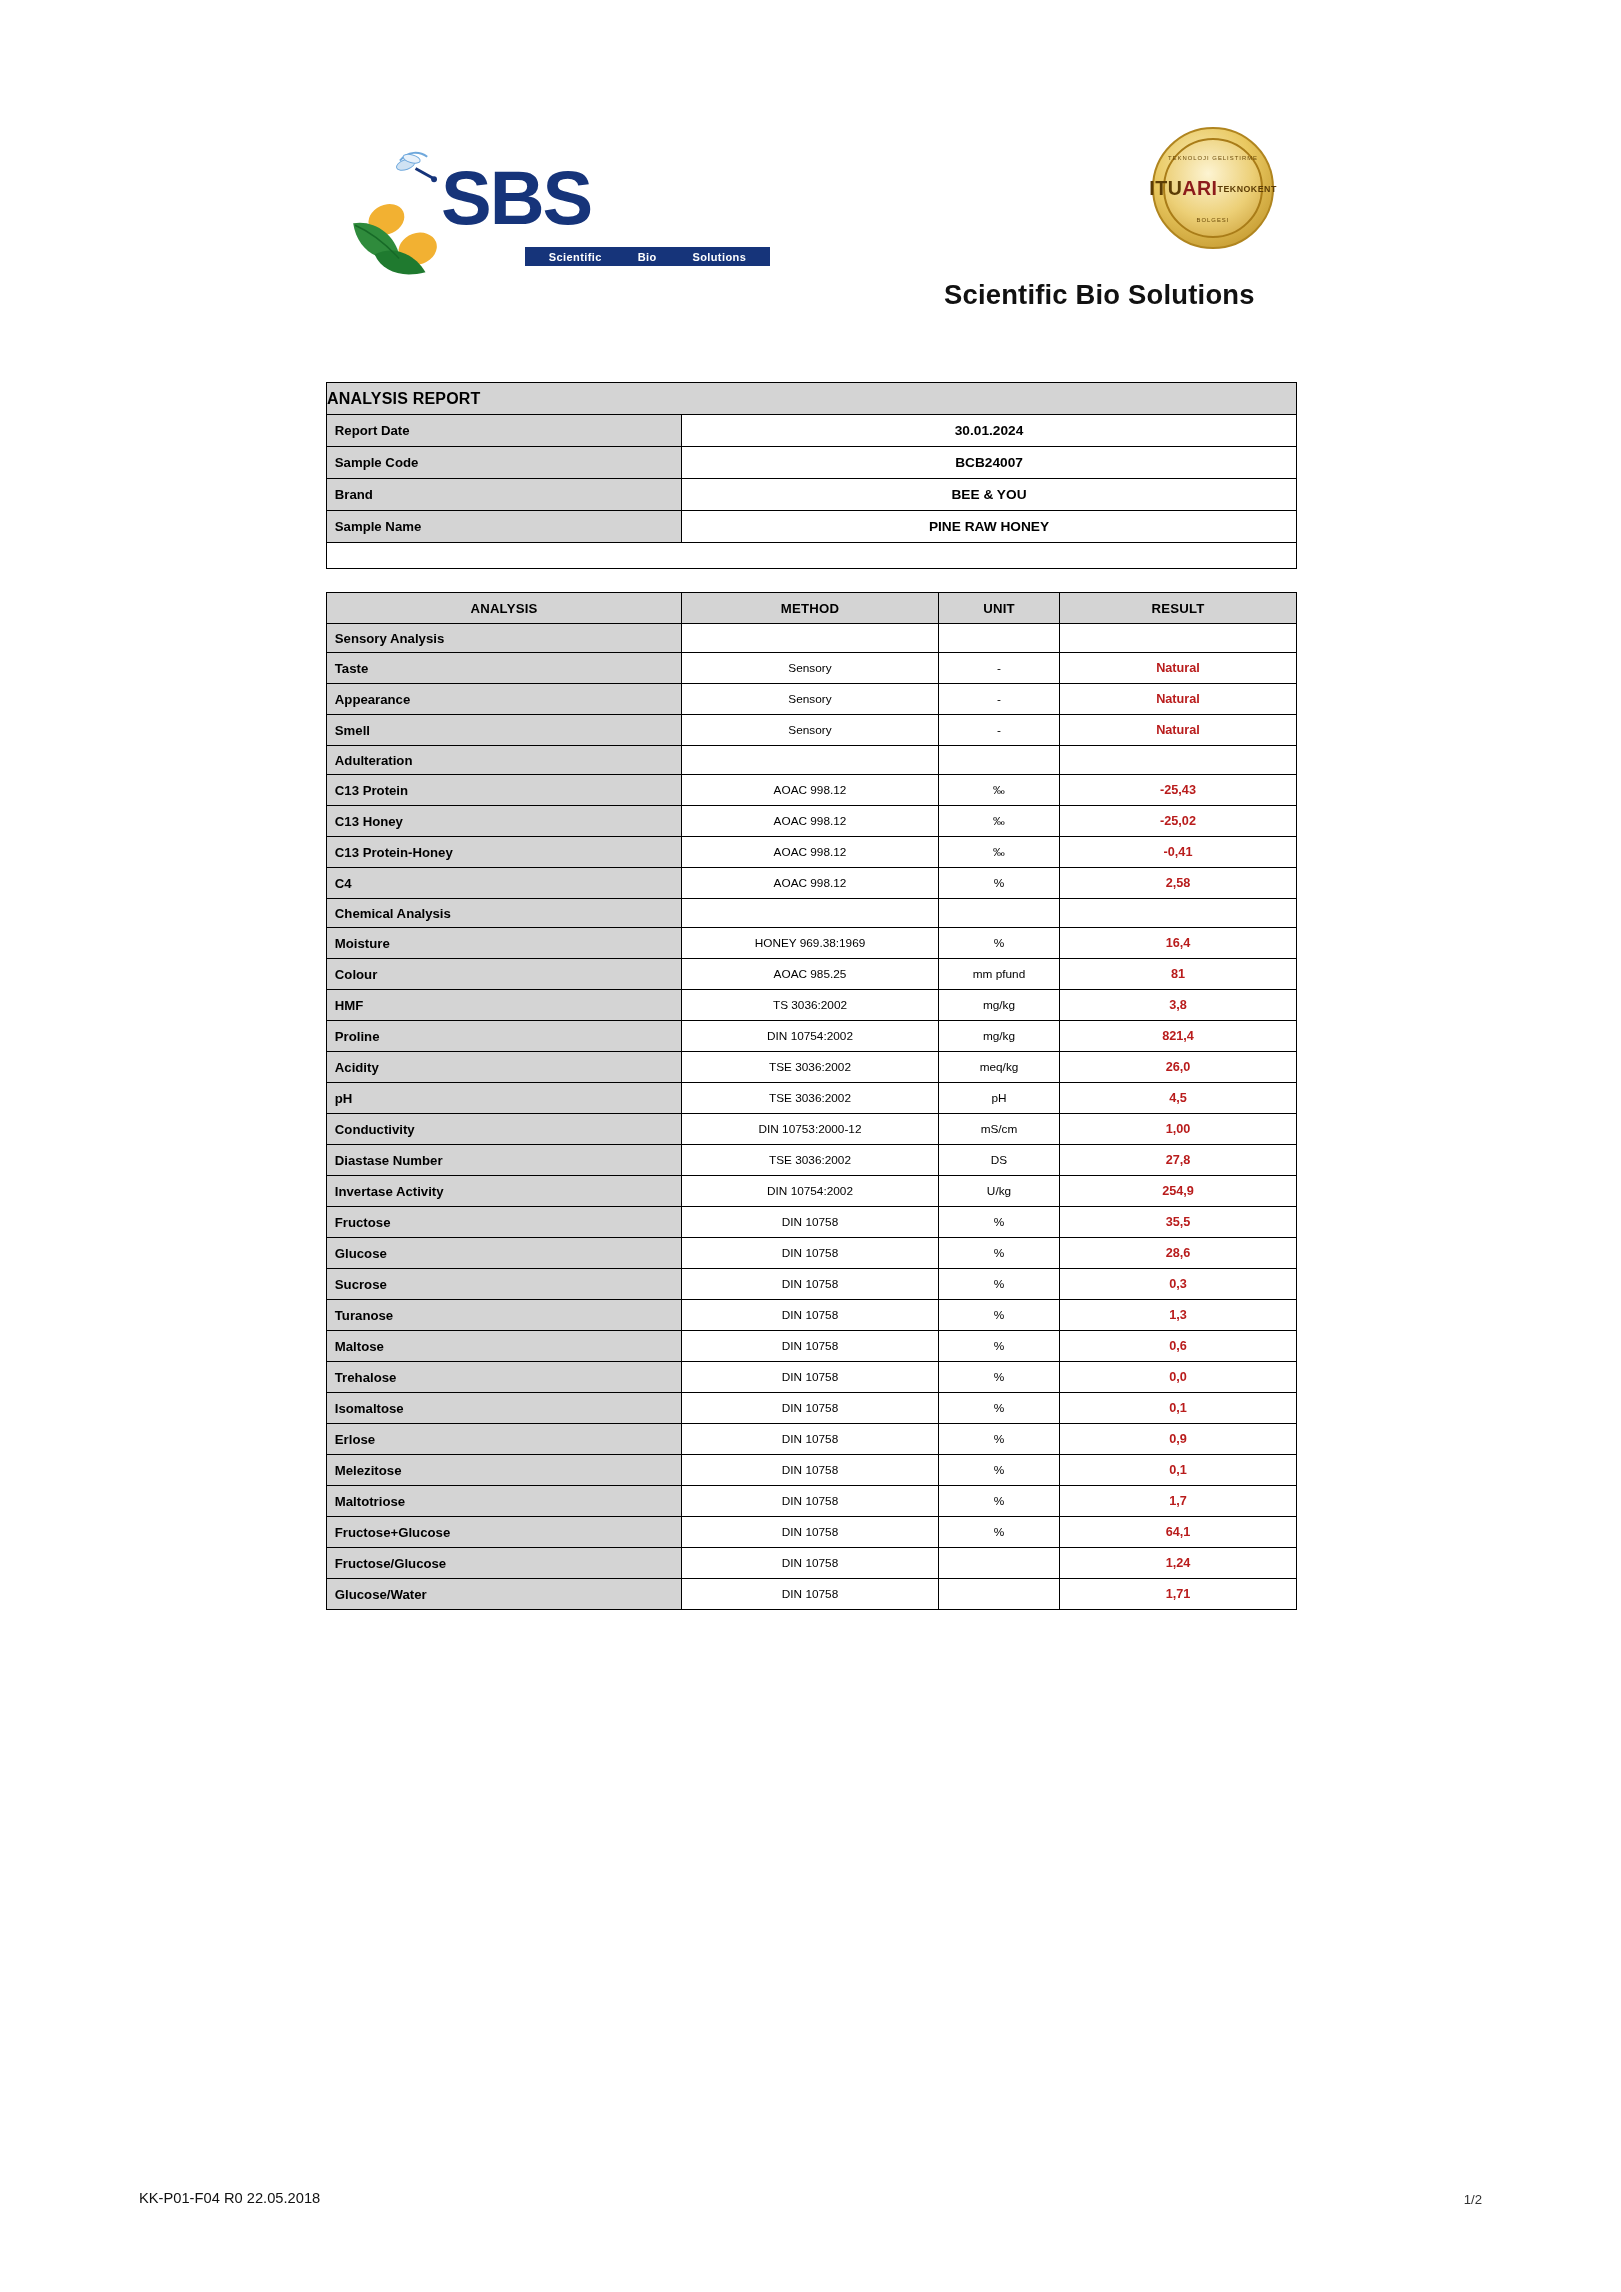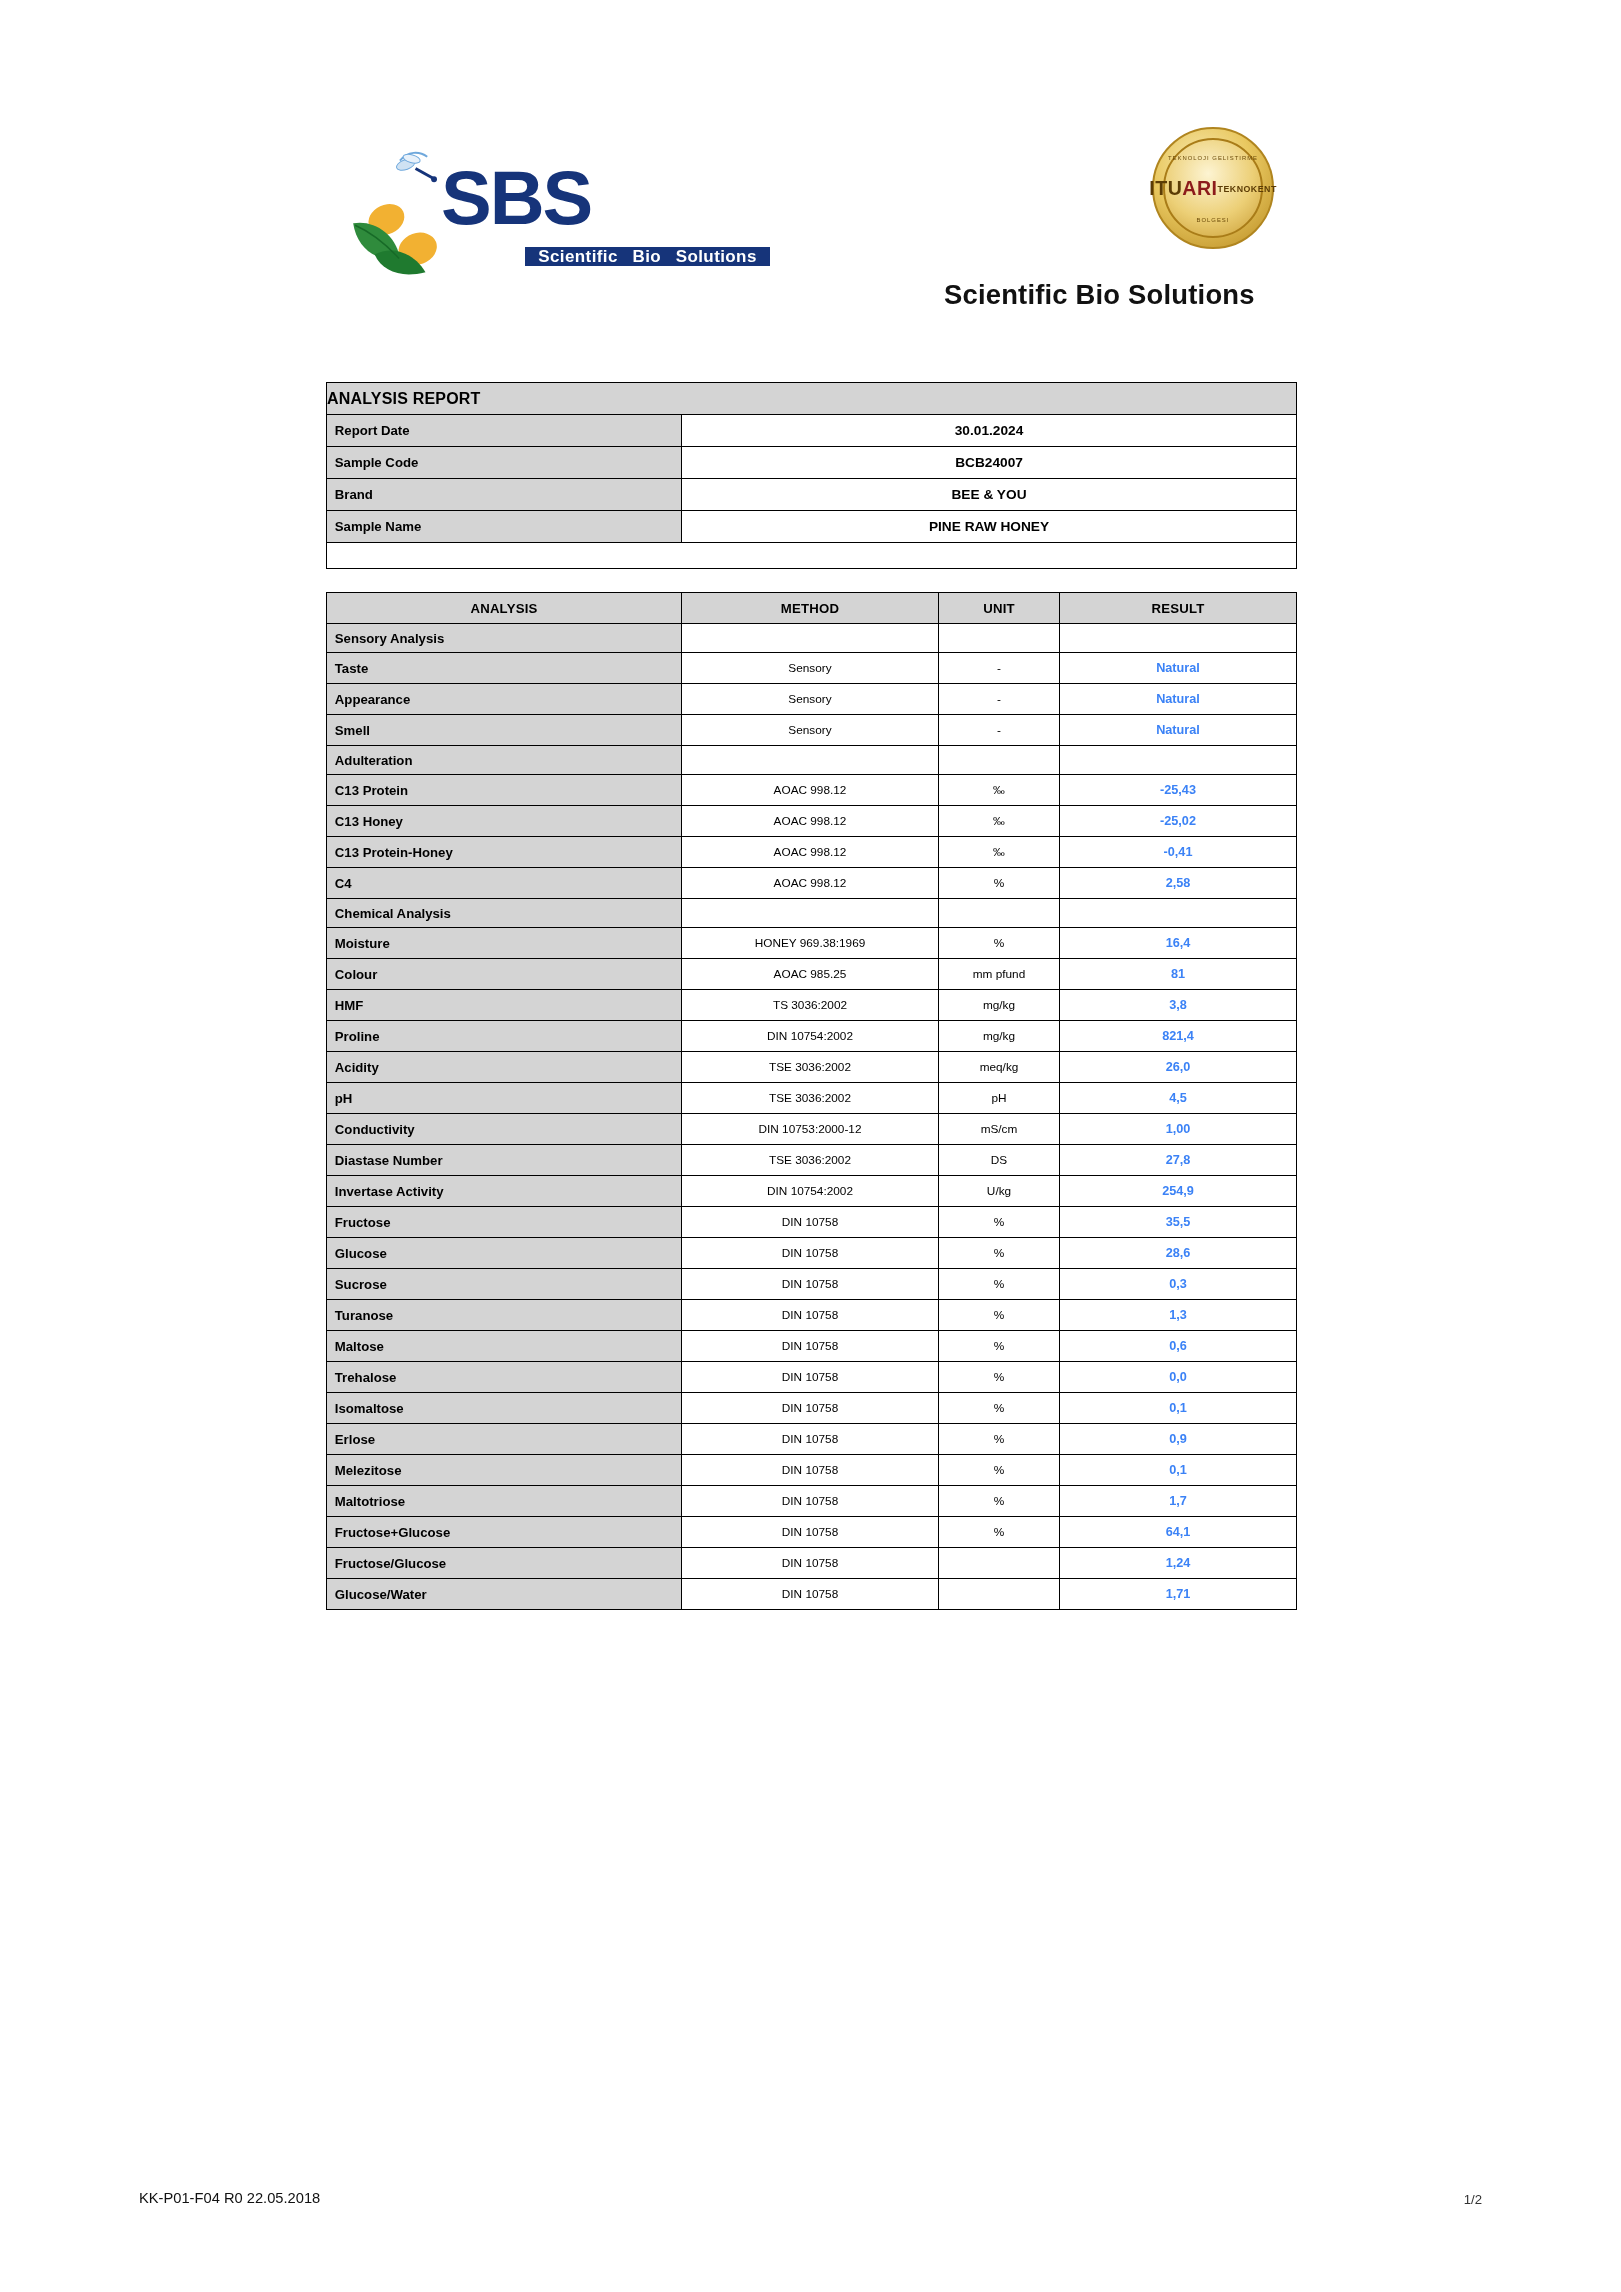--- a/index.html
+++ b/index.html
@@ -64,21 +64,21 @@
     line-height: 1;
   }
   .sbs-sub {
     position: absolute;
     left: 192px;
     top: 110px;
     width: 245px;
     height: 19.6px;
     background: #16347a;
     color: #ffffff;
-    font-size: 17px;
+    font-size: 11px;
     font-weight: bold;
     letter-spacing: 0.4px;
     display: flex;
     align-items: center;
     justify-content: space-around;
     padding: 0 5.9px;
     box-sizing: border-box;
   }
   .badge {
     position: absolute;
@@ -228,21 +228,21 @@
     height: 31px;
   }
   td.un {
     text-align: center;
     font-size: 11.8px;
   }
   td.re {
     text-align: center;
     font-size: 12.7px;
     font-weight: bold;
-    color: #3b82f6;
+    color: #b91c1c;
   }
   col.c-an { width: 355px; }
   col.c-me { width: 257px; }
   col.c-un { width: 121px; }
   col.c-re { width: 237px; }
 
   col.c-lbl { width: 355px; }
   col.c-val { width: 615px; }
 
   

